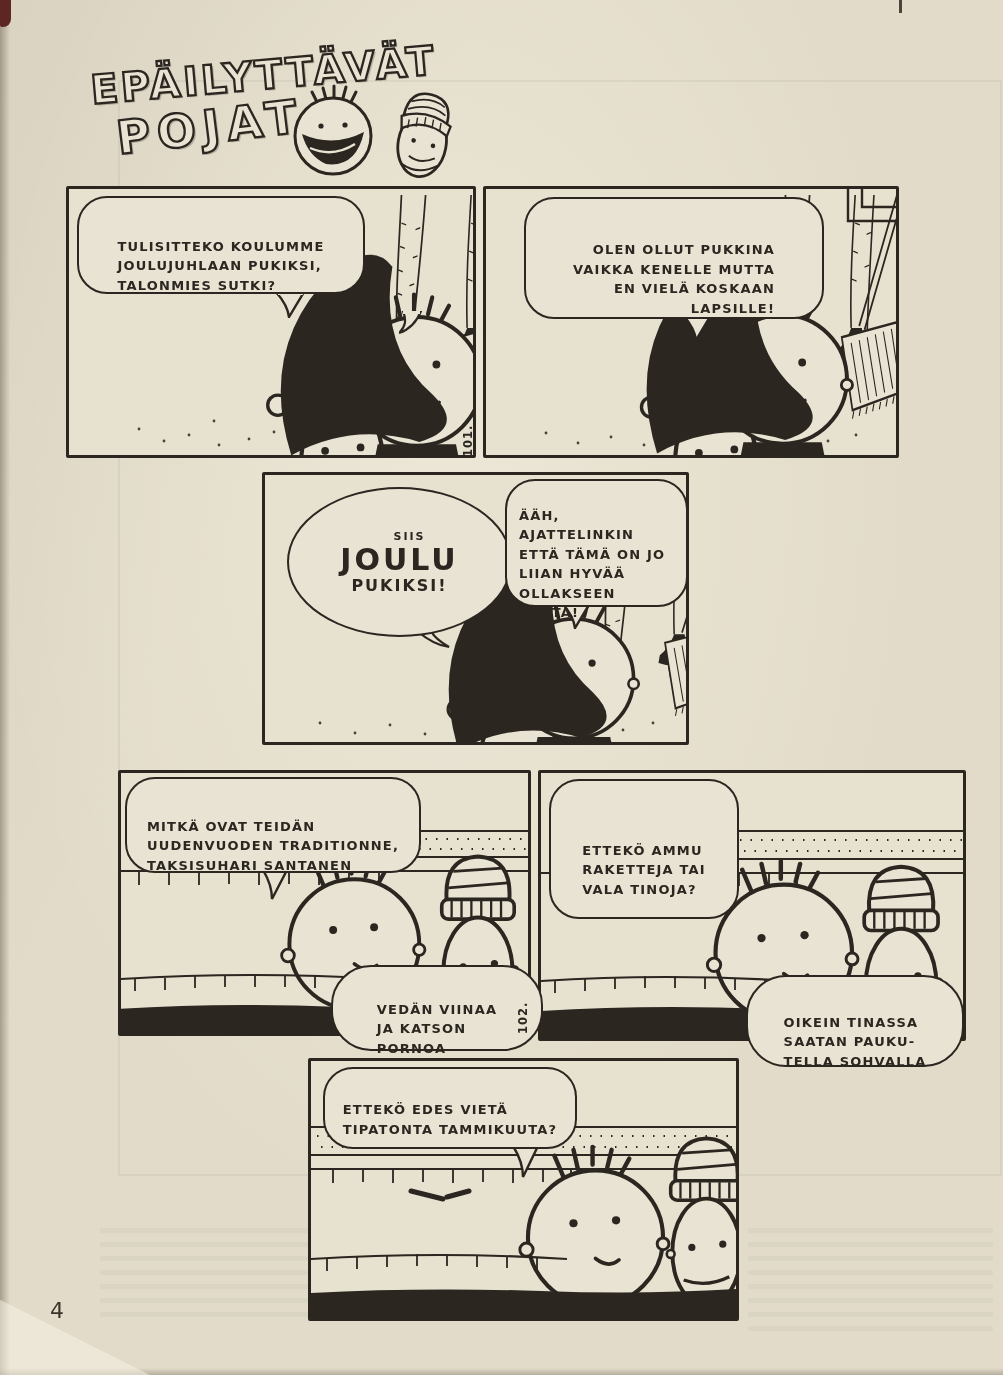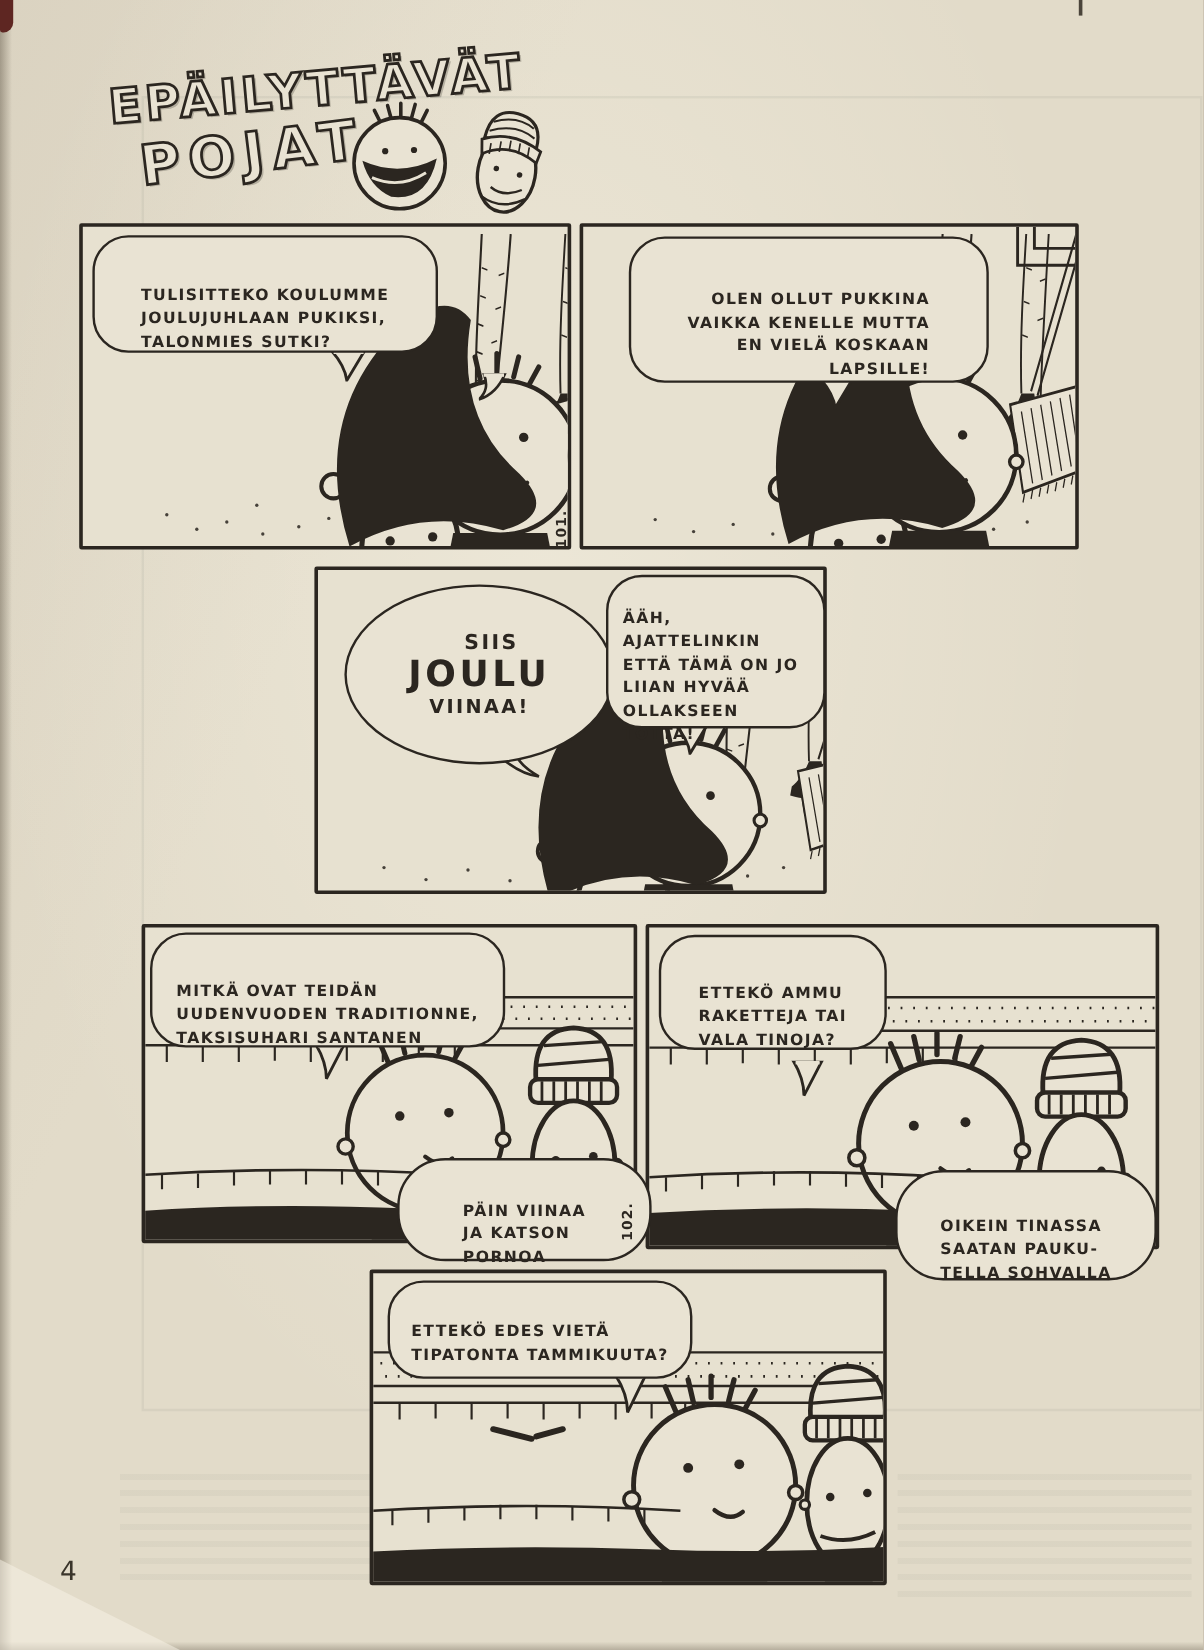--- a/index.html
+++ b/index.html
@@ -54,21 +54,21 @@
   .bubble .btxt{
     white-space:pre-line;font-size:13px;line-height:1.5;font-weight:600;
     letter-spacing:1.2px;color:var(--ink);margin-top:42px;
   }
   .round{border-radius:50%;}
   .rr{border-radius:30px;}
   .left .btxt{text-align:left;}
   .center .btxt{text-align:right;}
   .tail{position:absolute;z-index:2;}
   .joulu-big{font-size:30px;font-weight:800;letter-spacing:3px;line-height:1.1;}
-  .joulu-small{font-size:17px;font-weight:600;letter-spacing:2px;margin-left:20px;}
+  .joulu-small{font-size:11px;font-weight:600;letter-spacing:2px;margin-left:20px;}
   .joulu-mid{font-size:16px;font-weight:700;letter-spacing:2px;}
 
   .panel-code{
     position:absolute;font-size:11.5px;font-weight:600;letter-spacing:1px;
     transform:rotate(-90deg);transform-origin:0 0;color:var(--ink);z-index:4;
   }
   .page-number{position:absolute;left:50px;top:1298px;font-size:22px;color:#3a352b;}
   .ghost-frame{border:2px solid rgba(120,130,120,.10);}
   .ghost-lines{background:repeating-linear-gradient(rgba(105,112,100,.10) 0 5px, rgba(0,0,0,0) 5px 14px);opacity:.6;}
 </style>
@@ -279,21 +279,21 @@
           <circle cx="210" cy="236" r="1.4"></circle>
       </g>
       <use href="#sym-janitor-broom" transform="translate(250,40) scale(0.66,0.85)"></use>
       <use href="#sym-boy-nightcap" transform="translate(70,142) scale(0.88)"></use>
       <use href="#sym-big-boy" transform="translate(130,118) scale(0.85)"></use>
       <use href="#sym-jester-hat" transform="translate(118,64) scale(0.9)"></use>
     </svg>
     <div class="bubble round center" style="left:22px;top:12px;width:225px;height:150px;">
       <div class="joulu-small">SIIS</div>
       <div class="joulu-big">JOULU</div>
-      <div class="joulu-mid">VIINAA!</div>
+      <div class="joulu-mid">PUKIKSI!</div>
     </div>
     <svg class="tail" style="left:150px;top:156px;" width="36" height="22" viewBox="0 0 36 22">
       <path d="M2 0 C14 10 24 15 34 16 C22 9 18 4 16 0 Z" fill="#e9e3d3" stroke="#2b2620" stroke-width="2.2"></path>
       <rect x="4" y="0" width="11" height="3" fill="#e9e3d3"></rect>
     </svg>
     <div class="bubble rr left" style="left:240px;top:4px;width:230px;height:128px;max-width:183px;">
       <div class="btxt">ÄÄH, AJATTELINKIN
 ETTÄ TÄMÄ ON JO
 LIIAN HYVÄÄ
 OLLAKSEEN TOTTA!</div>
@@ -326,21 +326,21 @@
     <div class="bubble rr left" style="left:4px;top:4px;width:296px;height:96px;">
       <div class="btxt">MITKÄ OVAT TEIDÄN
 UUDENVUODEN TRADITIONNE,
 TAKSISUHARI SANTANEN</div>
     </div>
     <svg class="tail" style="left:140px;top:97px;" width="30" height="30" viewBox="0 0 30 30">
       <path d="M2 0 C8 10 11 20 11 29 L26 0 Z" fill="#e9e3d3" stroke="#2b2620" stroke-width="2.4"></path>
       <rect x="4" y="0" width="20" height="3" fill="#e9e3d3"></rect>
     </svg>
     <div class="bubble left" style="left:210px;top:192px;width:212px;height:86px;border-radius:40px;">
-      <div class="btxt">PÄIN VIINAA
+      <div class="btxt">VEDÄN VIINAA
 JA KATSON
 PORNOA</div>
     </div>
   </div>
 
   <div class="panel" style="left:538px;top:770px;width:428px;height:271px;">
     <svg class="art" width="422" height="265" viewBox="0 0 422 265">
       <g>
         <path d="M130 58 H422 M130 86 H422" stroke="#2b2620" stroke-width="2" fill="none"></path>
         <path d="M136 67 H422 M140 78 H422" stroke="#2b2620" stroke-width="2.2" stroke-dasharray="1.5 9" fill="none"></path>
@@ -351,21 +351,21 @@
       </g>
       <use href="#sym-darkmass" transform="translate(248,-4) scale(1.08)"></use>
       <use href="#sym-big-boy" transform="translate(36,82) scale(0.98)"></use>
       <use href="#sym-boy-beanie" transform="translate(158,82) scale(0.95)"></use>
       <g>
         <path d="M0 208 Q125 200 252 208" stroke="#2b2620" stroke-width="2.2" fill="none"></path>
         <path d="M14 208 v12 M44 206 v12 M74 204 v12 M104 203 v12 M134 203 v12 M164 204 v12 M194 205 v12 M224 206 v12" stroke="#2b2620" stroke-width="1.8"></path>
       </g>
       <path d="M-2 238 Q110 231 230 236 Q330 240 424 233 L424 267 L-2 267 Z" fill="#2b2620"></path>
     </svg>
-    <div class="bubble rr left" style="left:8px;top:6px;width:190px;height:96px;">
+    <div class="bubble rr left" style="left:8px;top:6px;width:190px;height:140px;">
       <div class="btxt">ETTEKÖ AMMU
 RAKETTEJA TAI
 VALA TINOJA?</div>
     </div>
     <svg class="tail" style="left:118px;top:111px;" width="30" height="30" viewBox="0 0 30 30">
       <path d="M2 0 C8 10 11 20 11 29 L26 0 Z" fill="#e9e3d3" stroke="#2b2620" stroke-width="2.4"></path>
       <rect x="4" y="0" width="20" height="3" fill="#e9e3d3"></rect>
     </svg>
     <div class="bubble left" style="left:205px;top:202px;width:218px;height:92px;border-radius:40px;">
       <div class="btxt">OIKEIN TINASSA

